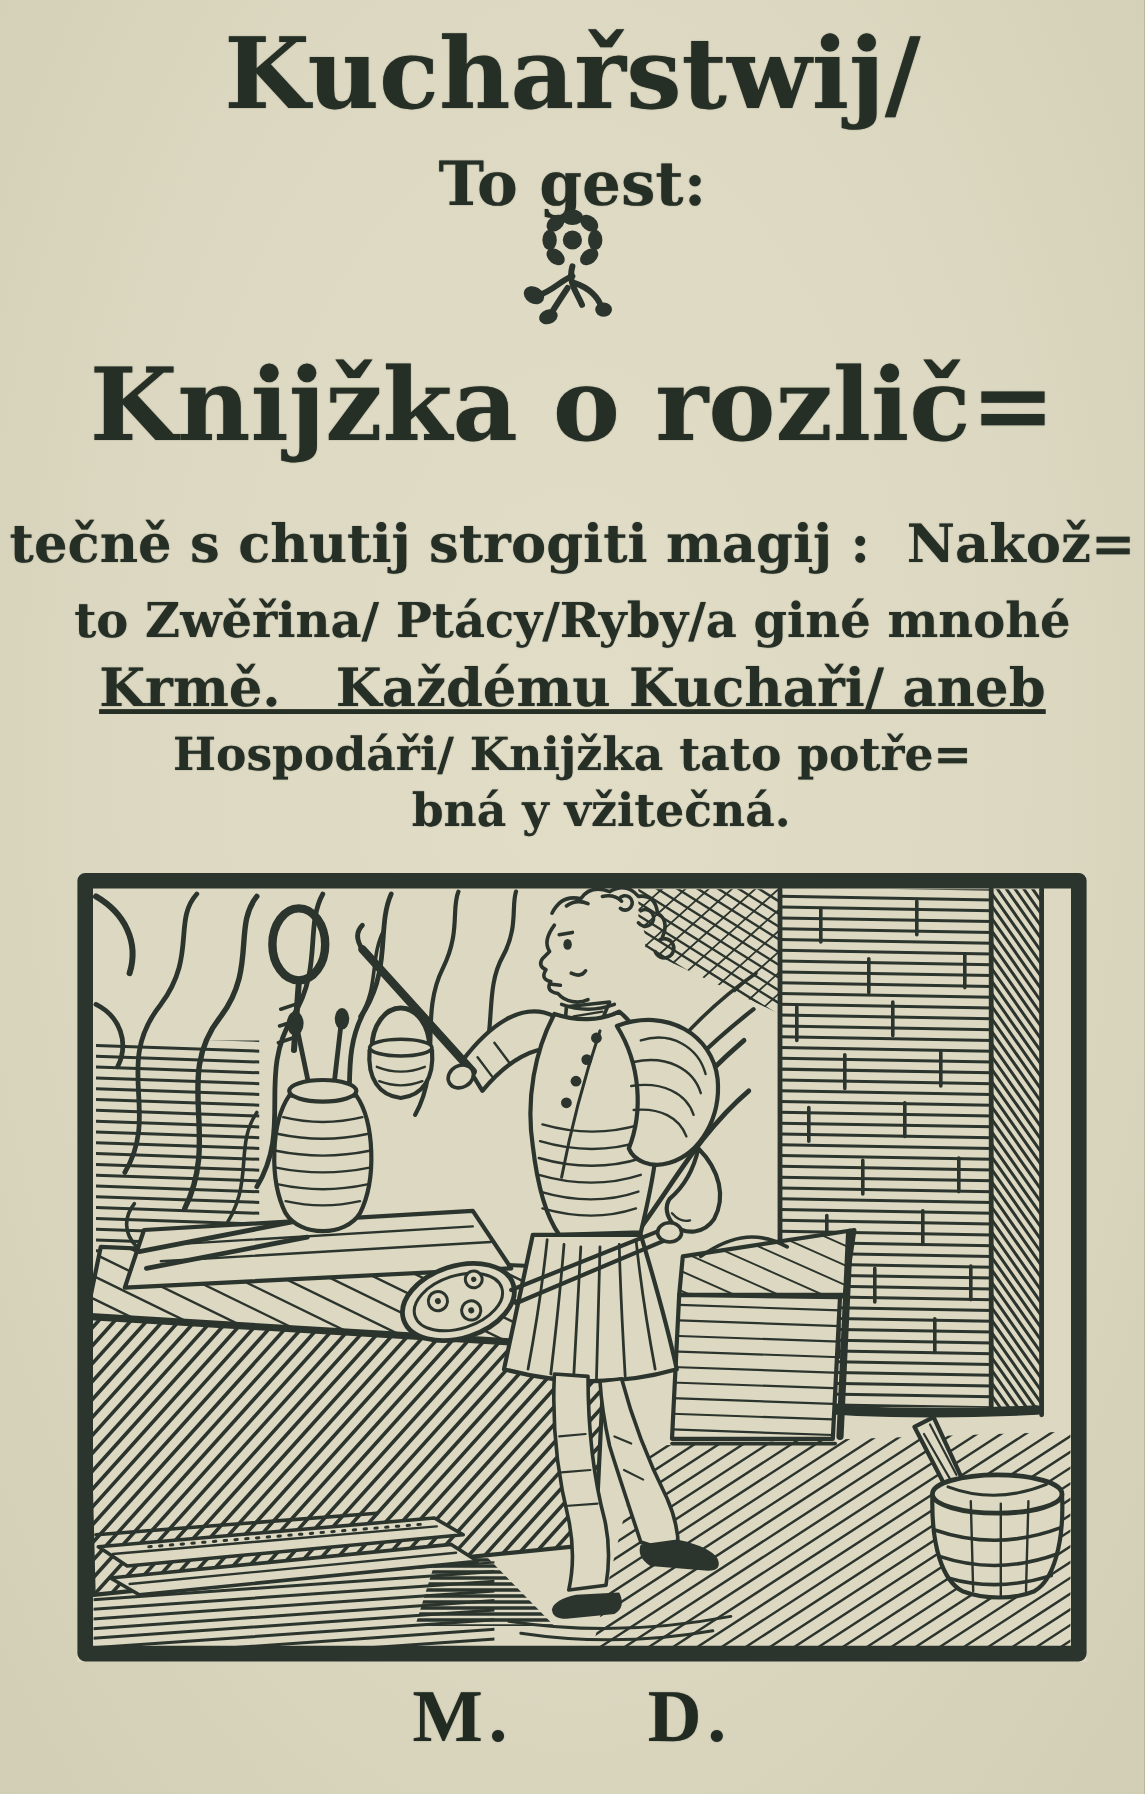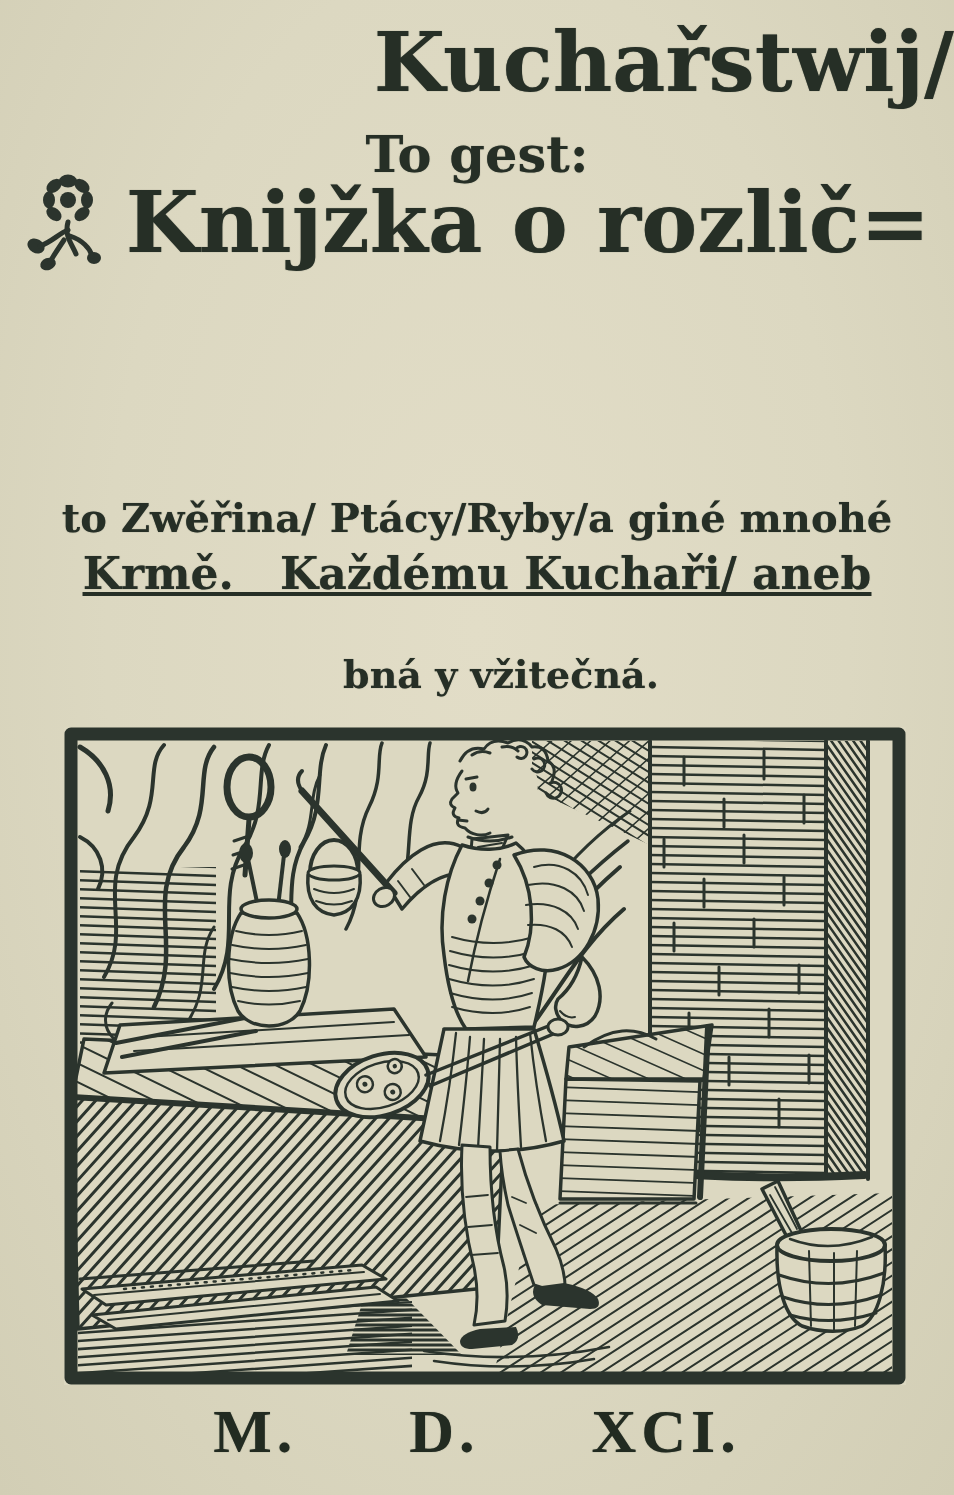--- a/index.html
+++ b/index.html
@@ -6,23 +6,23 @@
   #page{
     position:relative;width:954px;height:1495px;margin:0 auto;overflow:hidden;
     background:radial-gradient(ellipse at 50% 42%, #e2ddc7 0%, #dcd8c1 55%, #d2ceb5 100%);
     font-family:"DejaVu Serif", serif;color:#262f26;
   }
   .line{
     position:absolute;left:0;width:100%;text-align:center;font-weight:bold;
     white-space:pre;letter-spacing:0px;color:#262f26;
     text-shadow:0 0 1px rgba(38,47,38,.55);
   }
-  .l1{top:14px;font-size:82px;text-align:right;}
+  .l1{top:14px;font-size:82px;}
   .l2{top:124px;font-size:51px;}
-  .l3{top:170px;font-size:84px;display:flex;justify-content:center;align-items:center;gap:14px;}
+  .l3{top:170px;font-size:84px;display:flex;justify-content:center;align-items:center;gap:14px;flex-direction:column;}
   .l4{top:326px;font-size:58px;}
   .l5{top:428px;font-size:44px;}
   .l6{top:494px;font-size:40px;}
   .l7{top:548px;font-size:44px;text-decoration:underline;}
   .l8{top:606px;font-size:38px;}
   .l9{top:652px;font-size:38px;margin-left:24px;}
   .imprint{
     position:absolute;top:1396px;left:0;width:100%;
     display:flex;justify-content:center;gap:112px;
     font-family:"Liberation Serif", serif;font-weight:bold;font-size:62px;
@@ -64,22 +64,24 @@
       <g fill="none" stroke="#2b342d" stroke-width="5" stroke-linecap="round">
         <path d="M44,52 C40,66 48,74 52,84"></path>
         <path d="M44,60 C34,64 28,72 16,76"></path>
         <path d="M46,66 C58,70 66,78 68,86"></path>
         <path d="M40,70 C32,82 28,88 26,92"></path>
       </g>
     </svg>
     <span>Knijžka o rozlič=</span>
   </div>
 
+  <div class="line l5">tečně s chutij strogiti magij :  Nakož=</div>
   <div class="line l6">to Zwěřina/ Ptácy/Ryby/a giné mnohé</div>
   <div class="line l7">Krmě.   Každému Kuchaři/ aneb</div>
+  <div class="line l8">Hospodáři/ Knijžka tato potře=</div>
   <div class="line l9">bná y vžitečná.</div>
 
   <div id="woodcut">
     <svg id="wc" width="842" height="658" viewBox="0 0 842 658">
       <defs id="wc-defs">
           <clipPath id="wc-clip-0">
             <polygon points="16,140 152,140 152,336 16,336"></polygon>
           </clipPath>
           <clipPath id="wc-clip-1">
             <polygon points="586,14 762,14 762,446 602,446 586,428"></polygon>
@@ -627,15 +629,14 @@
         <path d="M360,624 Q450,638 545,620 M370,634 Q450,646 530,632" stroke-width="2.5"></path>
       </g>
 
       <rect x="7" y="7" width="828" height="644" stroke-width="13"></rect>
     </svg>
   </div>
 
   <div class="imprint">
     <span>M.</span>
     <span>D.</span>
-    <span>XCI.</span>
   </div>
 </div>
 
 </body></html>

